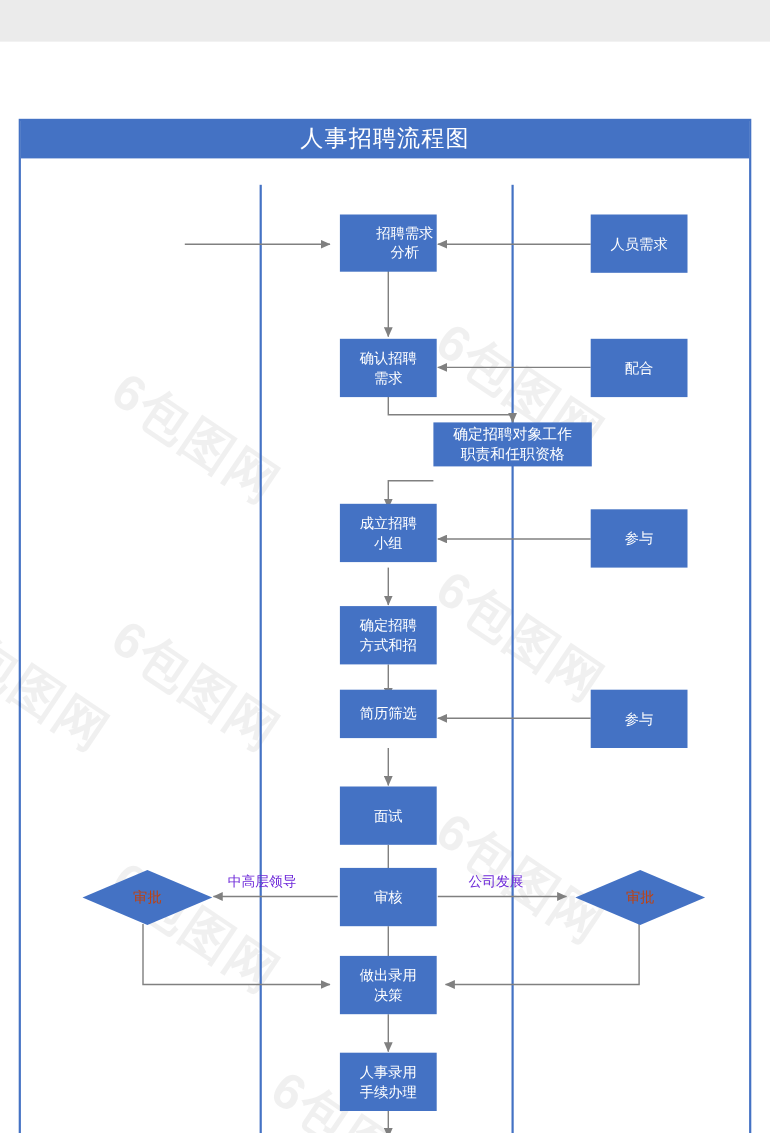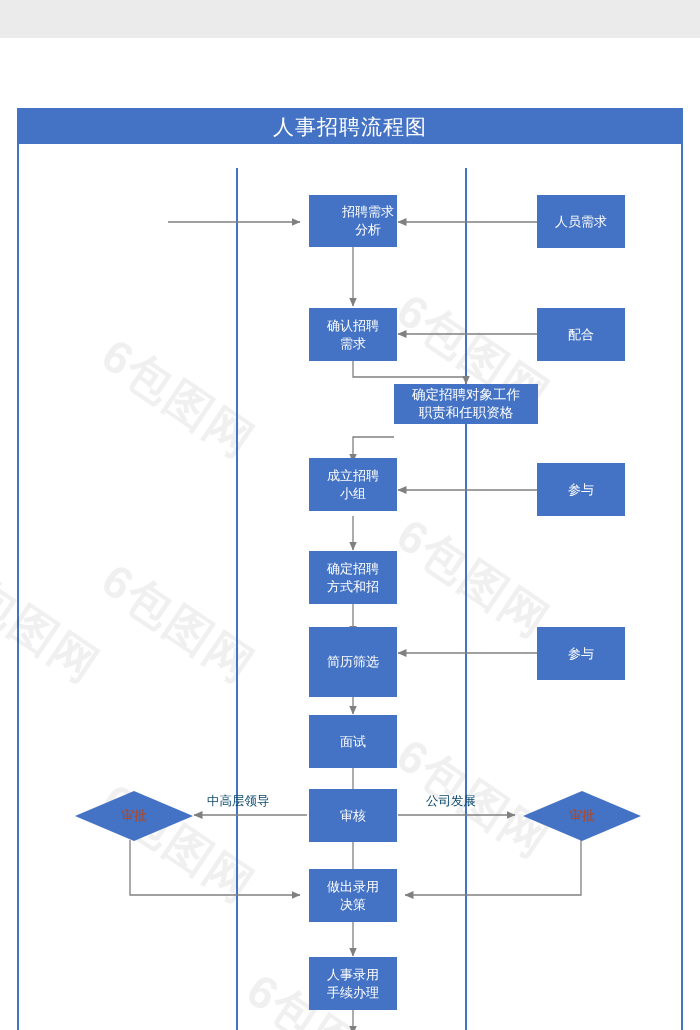--- a/index.html
+++ b/index.html
@@ -120,21 +120,21 @@
     display: flex;
     align-items: center;
     justify-content: center;
     color: #c2410c;
     font-size: 13px;
     pointer-events: none;
   }
 
   .edge-label {
     position: absolute;
-    color: #0c4a6e;
+    color: #6d28d9;
     font-size: 12.5px;
     white-space: nowrap;
   }
 
   
   .wm {
     position: absolute;
     color: #000000;
     opacity: 0.055;
     font-size: 46px;
@@ -234,21 +234,21 @@
 职责和任职资格</div>
 
     <div class="node" style="left:290px; top:348px; width:88px; height:53px;">成立招聘
 小组</div>
 
     <div class="node" style="left:518px; top:353px; width:88px; height:53px;">参与</div>
 
     <div class="node" style="left:290px; top:441px; width:88px; height:53px;">确定招聘
 方式和招</div>
 
-    <div class="node" style="left:290px; top:517px; width:88px; height:70px;">简历筛选</div>
+    <div class="node" style="left:290px; top:517px; width:88px; height:44px;">简历筛选</div>
 
     <div class="node" style="left:518px; top:517px; width:88px; height:53px;">参与</div>
 
     <div class="node" style="left:290px; top:605px; width:88px; height:53px;">面试</div>
 
     <div class="node" style="left:290px; top:679px; width:88px; height:53px;">审核</div>
 
     <div class="diamond" style="left:55px; top:680px; width:120px; height:52px;">
       <svg width="120" height="52" viewBox="0 0 120 52">
         <polygon points="60,1 119,26 60,51 1,26" fill="#4472C4"></polygon>

